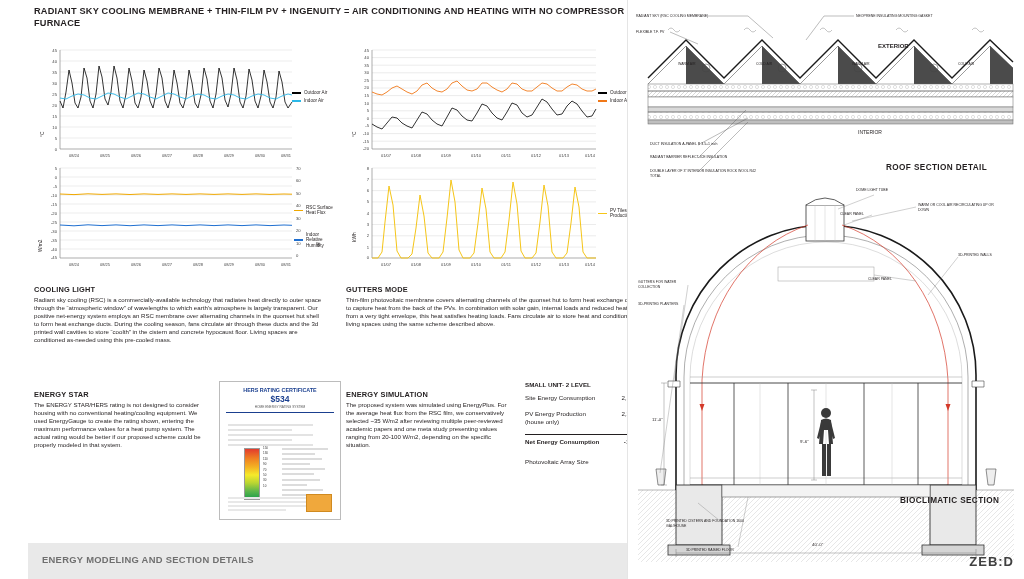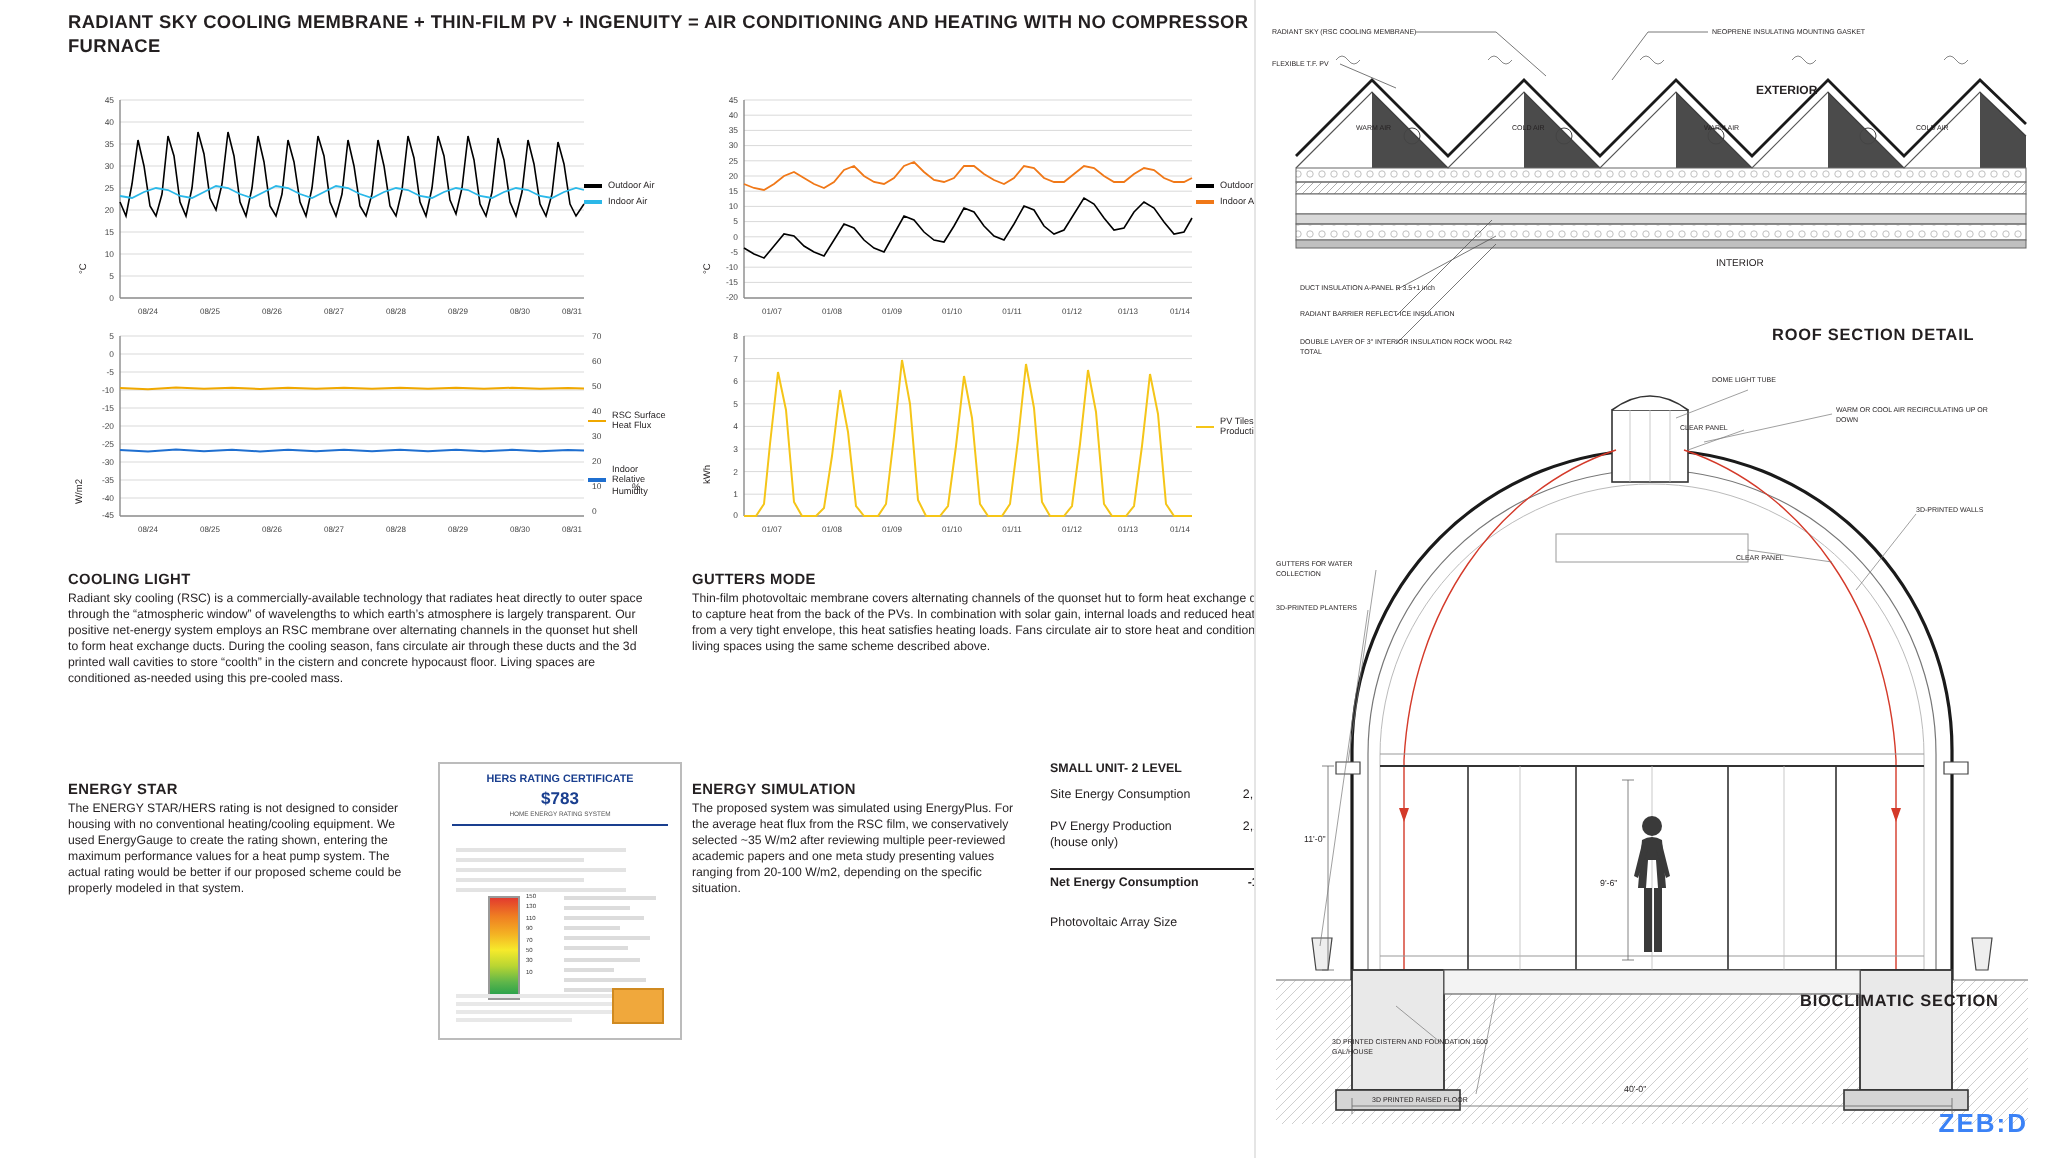--- a/index.html
+++ b/index.html
@@ -75,21 +75,21 @@
   .footer-bar .ft {
     position:absolute; left:14px; top:11px; font-size:9.4px; font-weight:bold;
     letter-spacing:0.3px; color:#6f6f6f;
   }
 
   
   .right { position:absolute; left:628px; top:0; width:396px; height:579px; background:#fff; }
   .rlabel { position:absolute; font-size:3.5px; color:#231f20; line-height:4.6px; }
   .rtitle { position:absolute; font-size:8.2px; font-weight:bold; letter-spacing:0.4px; }
   .zeb { position:absolute; right:10px; bottom:10px; font-size:13px; font-weight:bold;
-         letter-spacing:1px; color:#3b82f6; }
+         letter-spacing:1px; color:#404040; }
   .vsep { position:absolute; left:627px; top:0; width:1px; height:579px; background:#e5e5e5; }
 </style>
 </head>
 <body>
 
 <div class="page">
 
   <div class="left">
 
     <div class="title">RADIANT SKY COOLING MEMBRANE + THIN-FILM PV + INGENUITY = AIR CONDITIONING AND HEATING WITH NO COMPRESSOR OR FURNACE</div>
@@ -339,21 +339,21 @@
       <div class="sect-p">The proposed system was simulated using EnergyPlus. For the average heat flux from the RSC film, we conservatively selected ~35 W/m2 after reviewing multiple peer-reviewed academic papers and one meta study presenting values ranging from 20-100 W/m2, depending on the specific situation.</div>
     </div>
 
     <div class="blk" style="left:6px; top:390px; width:172px;">
       <div class="sect-h">ENERGY STAR</div>
       <div class="sect-p">The ENERGY STAR/HERS rating is not designed to consider housing with no conventional heating/cooling equipment. We used EnergyGauge to create the rating shown, entering the maximum performance values for a heat pump system. The actual rating would be better if our proposed scheme could be properly modeled in that system.</div>
     </div>
 
     <div class="hers">
       <div class="h-title">HERS RATING CERTIFICATE</div>
-      <div class="h-score">$783</div>
+      <div class="h-score">$534</div>
       <div class="h-sub">HOME ENERGY RATING SYSTEM</div>
       <div class="h-rule"></div>
       <div class="h-grid">
         <div class="h-line m"></div>
           <div class="h-line s"></div>
           <div class="h-line m"></div>
         <div class="h-line s"></div>
           <div class="h-line m"></div>
       </div>
       <div class="scale"></div>
@@ -394,20 +394,23 @@
       <div class="r total">
         <span class="k">Net Energy Consumption</span>
         <span class="v">-100 kWh</span>
       </div>
       <div class="r" style="margin-top:12px;">
         <span class="k">Photovoltaic Array Size</span>
         <span class="v">1.45 kW</span>
       </div>
     </div>
 
+    <div class="footer-bar">
+      <div class="ft">ENERGY MODELING AND SECTION DETAILS</div>
+    </div>
   </div>
 
   <div class="vsep"></div>
 
   <div class="right">
 
     <svg width="396" height="185" viewBox="0 0 396 185" style="position:absolute; left:0; top:0;">
       <defs>
         <pattern id="hatch" width="4" height="4" patternUnits="userSpaceOnUse">
           <path d="M0,4 l4,-4" stroke="#999" stroke-width="0.4"></path>

